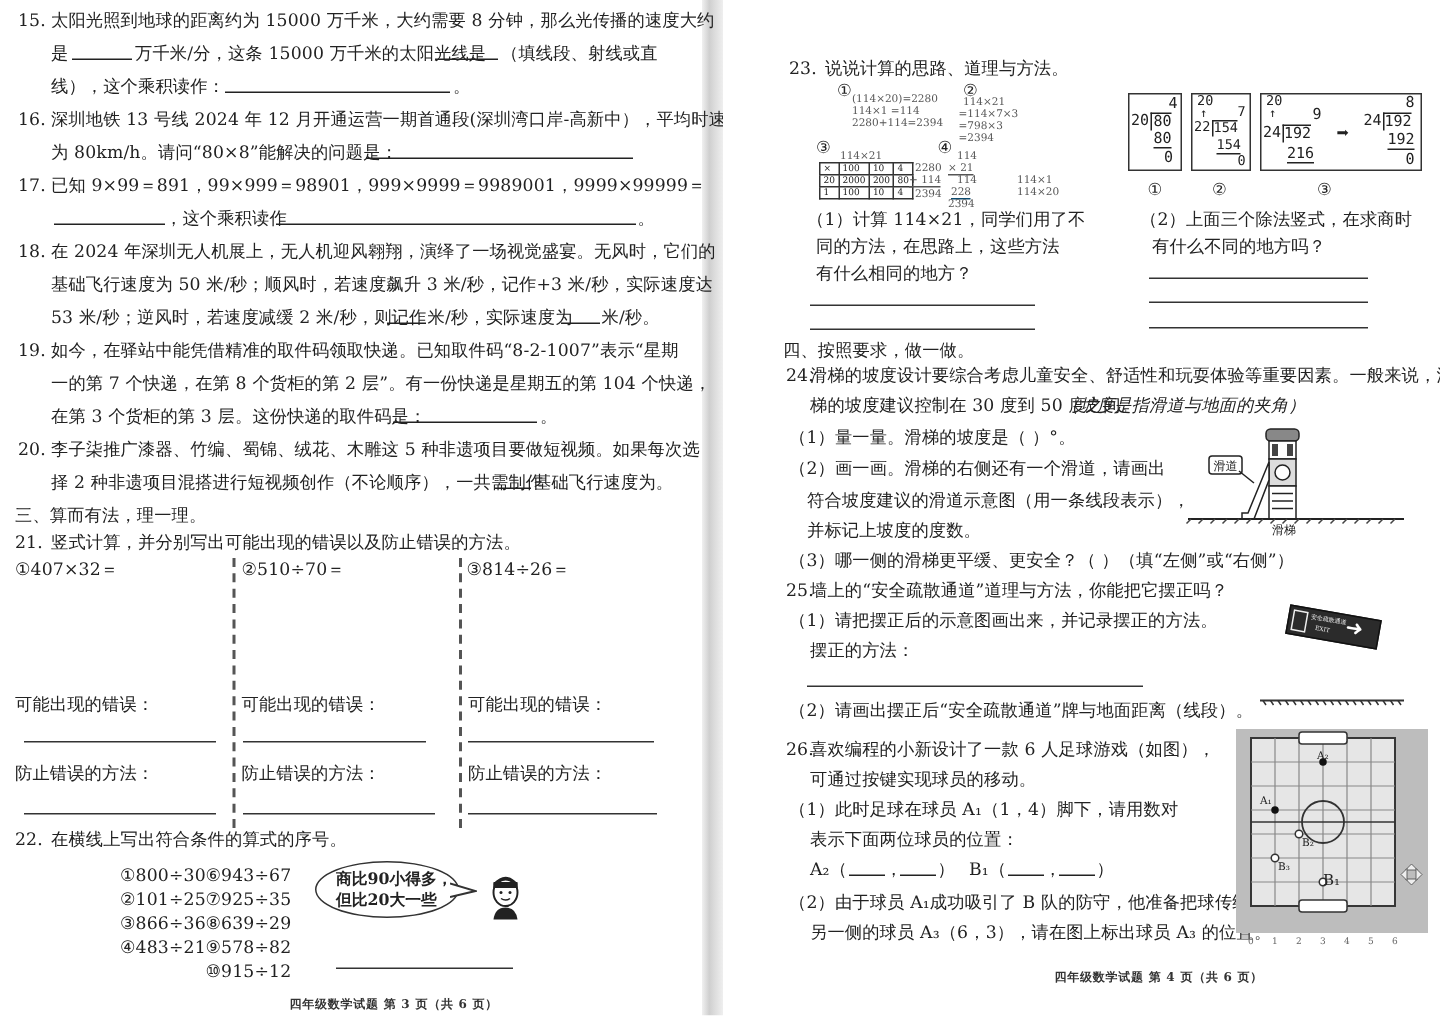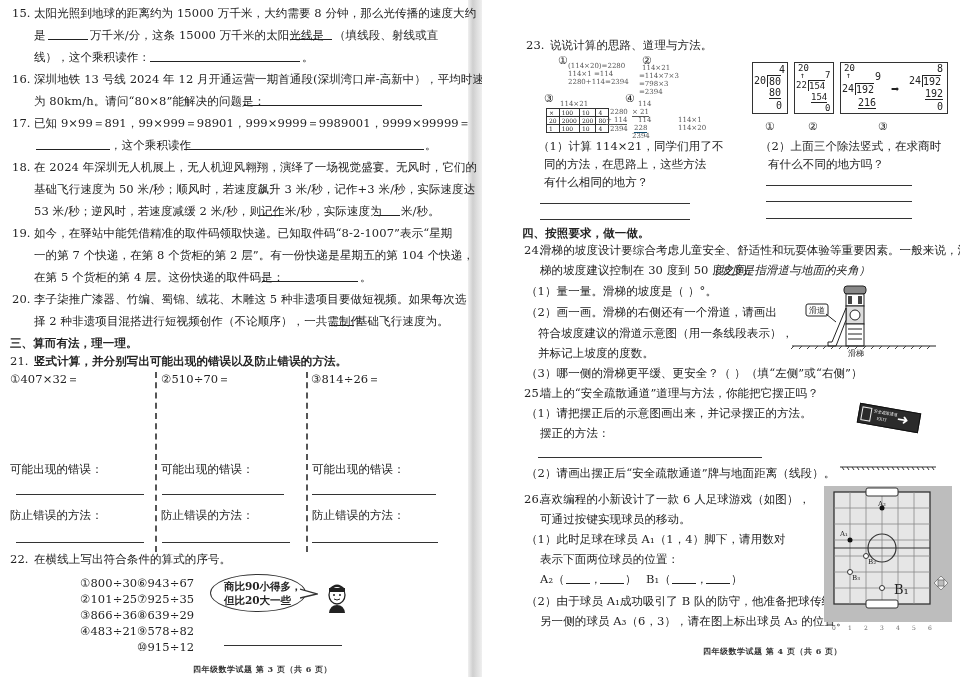--- a/index.html
+++ b/index.html
@@ -5,21 +5,21 @@
   * { box-sizing: border-box; margin: 0; padding: 0; }
   html, body { width: 960px; height: 677px; overflow: hidden; background: #ffffff; }
   body { font-family: "DejaVu Serif", "Liberation Serif", serif; color: #222; position: relative; }
   .page { position: absolute; top: 0; height: 677px; background: #fff; }
   #page-left { left: 0; width: 468px; }
   #page-right { left: 482px; width: 478px; }
   .gutter { position: absolute; left: 468px; top: 0; width: 14px; height: 677px;
     background: linear-gradient(to right, #f0f0f0 0%, #cfcfcf 35%, #dcdcdc 60%, #efefef 100%); }
   .abs { position: absolute; white-space: nowrap; }
   .t { font-size: 11.5px; line-height: 14px; letter-spacing: 0.1px; }
-  .b { font-weight: bold; text-align: right; }
+  .b { font-weight: normal; text-align: right; }
   .blank { display: inline-block; border-bottom: 1px solid #222; height: 11px; vertical-align: baseline; }
   .hline { position: absolute; border-top: 1px solid #333; height: 0; }
   .vdash { position: absolute; border-left: 2px dashed #555; width: 0; }
   .footer { font-size: 8px; font-weight: bold; letter-spacing: 0.5px; color: #333; padding-left: 23px; }
   .small { font-size: 7px; line-height: 8px; color: #555; }
   .box { position: absolute; border: 1.5px solid #333; }
   .mono { font-family: "DejaVu Sans Mono", "Liberation Mono", monospace; }
   .bubble { position: absolute; border: 1.5px solid #333; border-radius: 50%; background:#fff; }
   .circlenum { font-size: 11px; }
 </style>
@@ -67,21 +67,21 @@
     <span class="abs blank" style="left:258px;top:205px;width:26px"></span>
     <span class="abs t" style="left:285px;top:204px">米/秒，实际速度为</span>
     <span class="abs blank" style="left:374px;top:205px;width:26px"></span>
     <span class="abs t" style="left:401px;top:204px">米/秒。</span>
   </div>
 
   <div>
     <span class="abs t" style="left:12px;top:226px">19.</span>
     <span class="abs t" style="left:34px;top:226px">如今，在驿站中能凭借精准的取件码领取快递。已知取件码“8-2-1007”表示“星期</span>
     <span class="abs t" style="left:34px;top:248px">一的第 7 个快递，在第 8 个货柜的第 2 层”。有一份快递是星期五的第 104 个快递，</span>
-    <span class="abs t" style="left:34px;top:270px">在第 5 个货柜的第 4 层。这份快递的取件码是：</span>
+    <span class="abs t" style="left:34px;top:270px">在第 3 个货柜的第 3 层。这份快递的取件码是：</span>
     <span class="abs blank" style="left:262px;top:271px;width:96px"></span>
     <span class="abs t" style="left:360px;top:270px">。</span>
   </div>
 
   <div>
     <span class="abs t" style="left:12px;top:292px">20.</span>
     <span class="abs t" style="left:34px;top:292px">李子柒推广漆器、竹编、蜀锦、绒花、木雕这 5 种非遗项目要做短视频。如果每次选</span>
     <span class="abs t" style="left:34px;top:314px">择 2 种非遗项目混搭进行短视频创作（不论顺序），一共需制作</span>
     <span class="abs blank" style="left:330px;top:315px;width:24px"></span>
     <span class="abs t" style="left:356px;top:314px">基础飞行速度为。</span>
@@ -388,18 +388,18 @@
       <span class="abs" style="left:398px;top:624px;font-size:6px;color:#666">3</span>
       <span class="abs" style="left:414px;top:624px;font-size:6px;color:#666">4</span>
       <span class="abs" style="left:430px;top:624px;font-size:6px;color:#666">5</span>
       <span class="abs" style="left:446px;top:624px;font-size:6px;color:#666">6</span>
     </div>
     <div>
       <span class="abs" style="left:396px;top:500px;font-size:7px">A₂</span>
       <span class="abs" style="left:358px;top:530px;font-size:7px">A₁</span>
       <span class="abs" style="left:386px;top:558px;font-size:7px">B₂</span>
       <span class="abs" style="left:370px;top:574px;font-size:7px">B₃</span>
-      <span class="abs" style="left:412px;top:582px;font-size:13px">B₁</span>
+      <span class="abs" style="left:400px;top:582px;font-size:10px">B₁</span>
     </div>
   </div>
 
   <span class="abs footer" style="left:198px;top:646px">四年级数学试题  第 4 页（共 6 页）</span>
 </div>
 
 </body></html>

